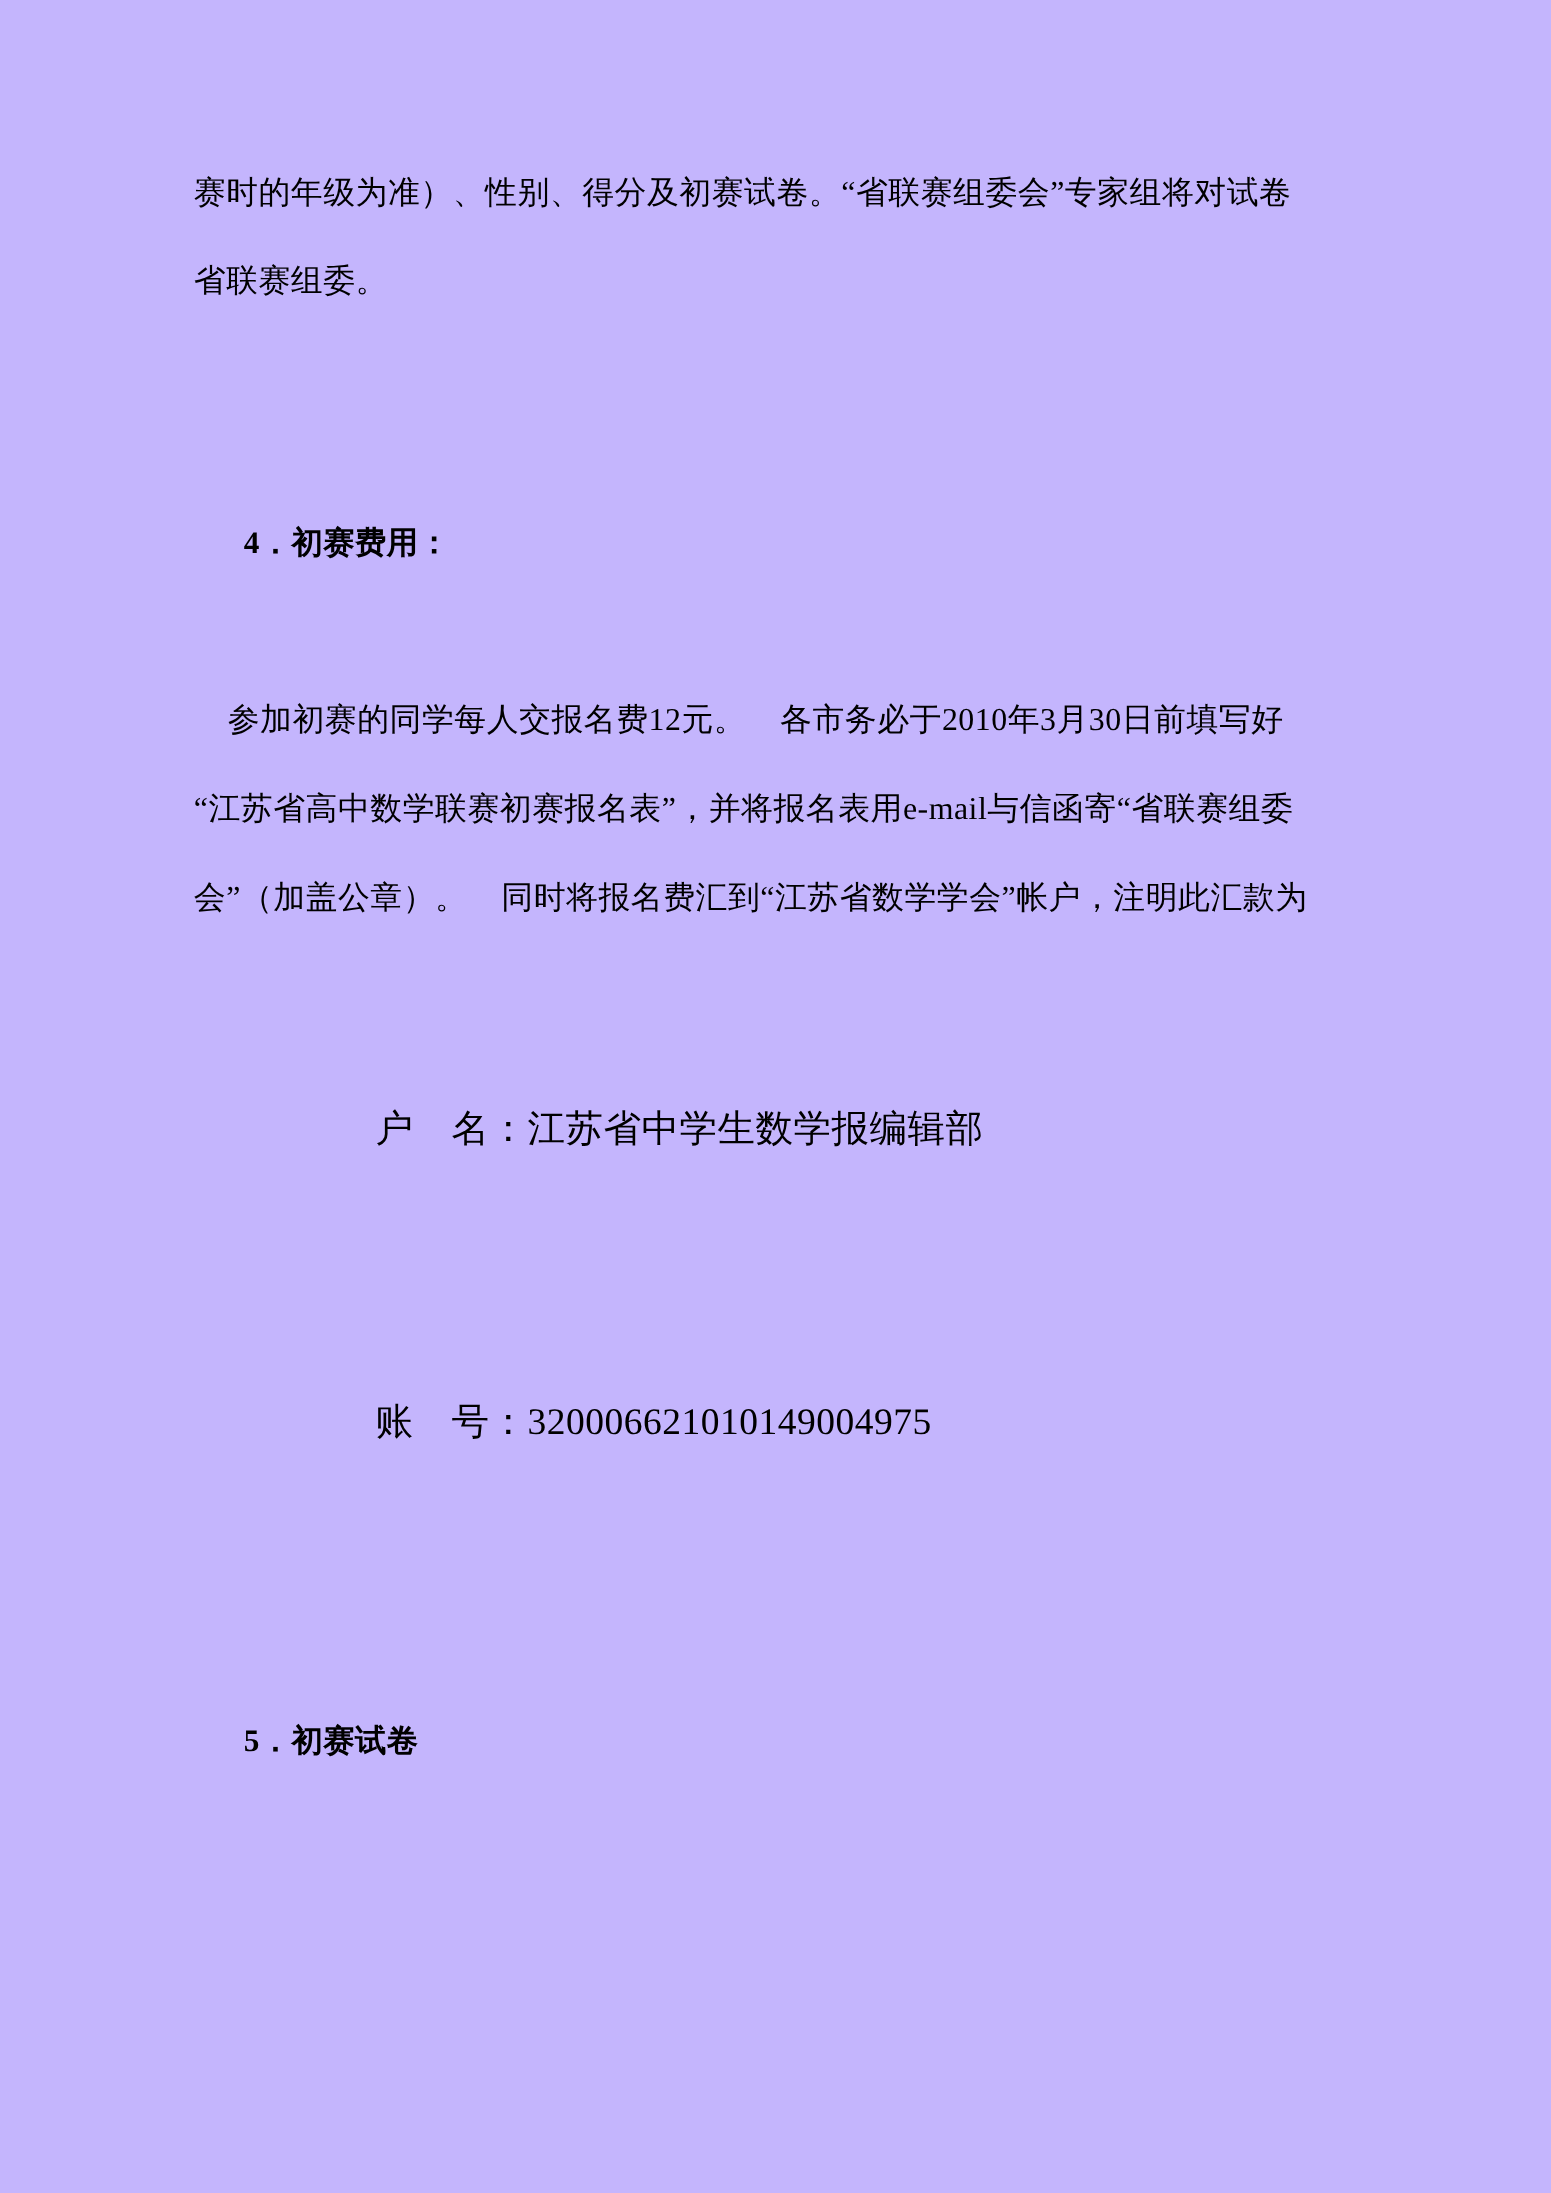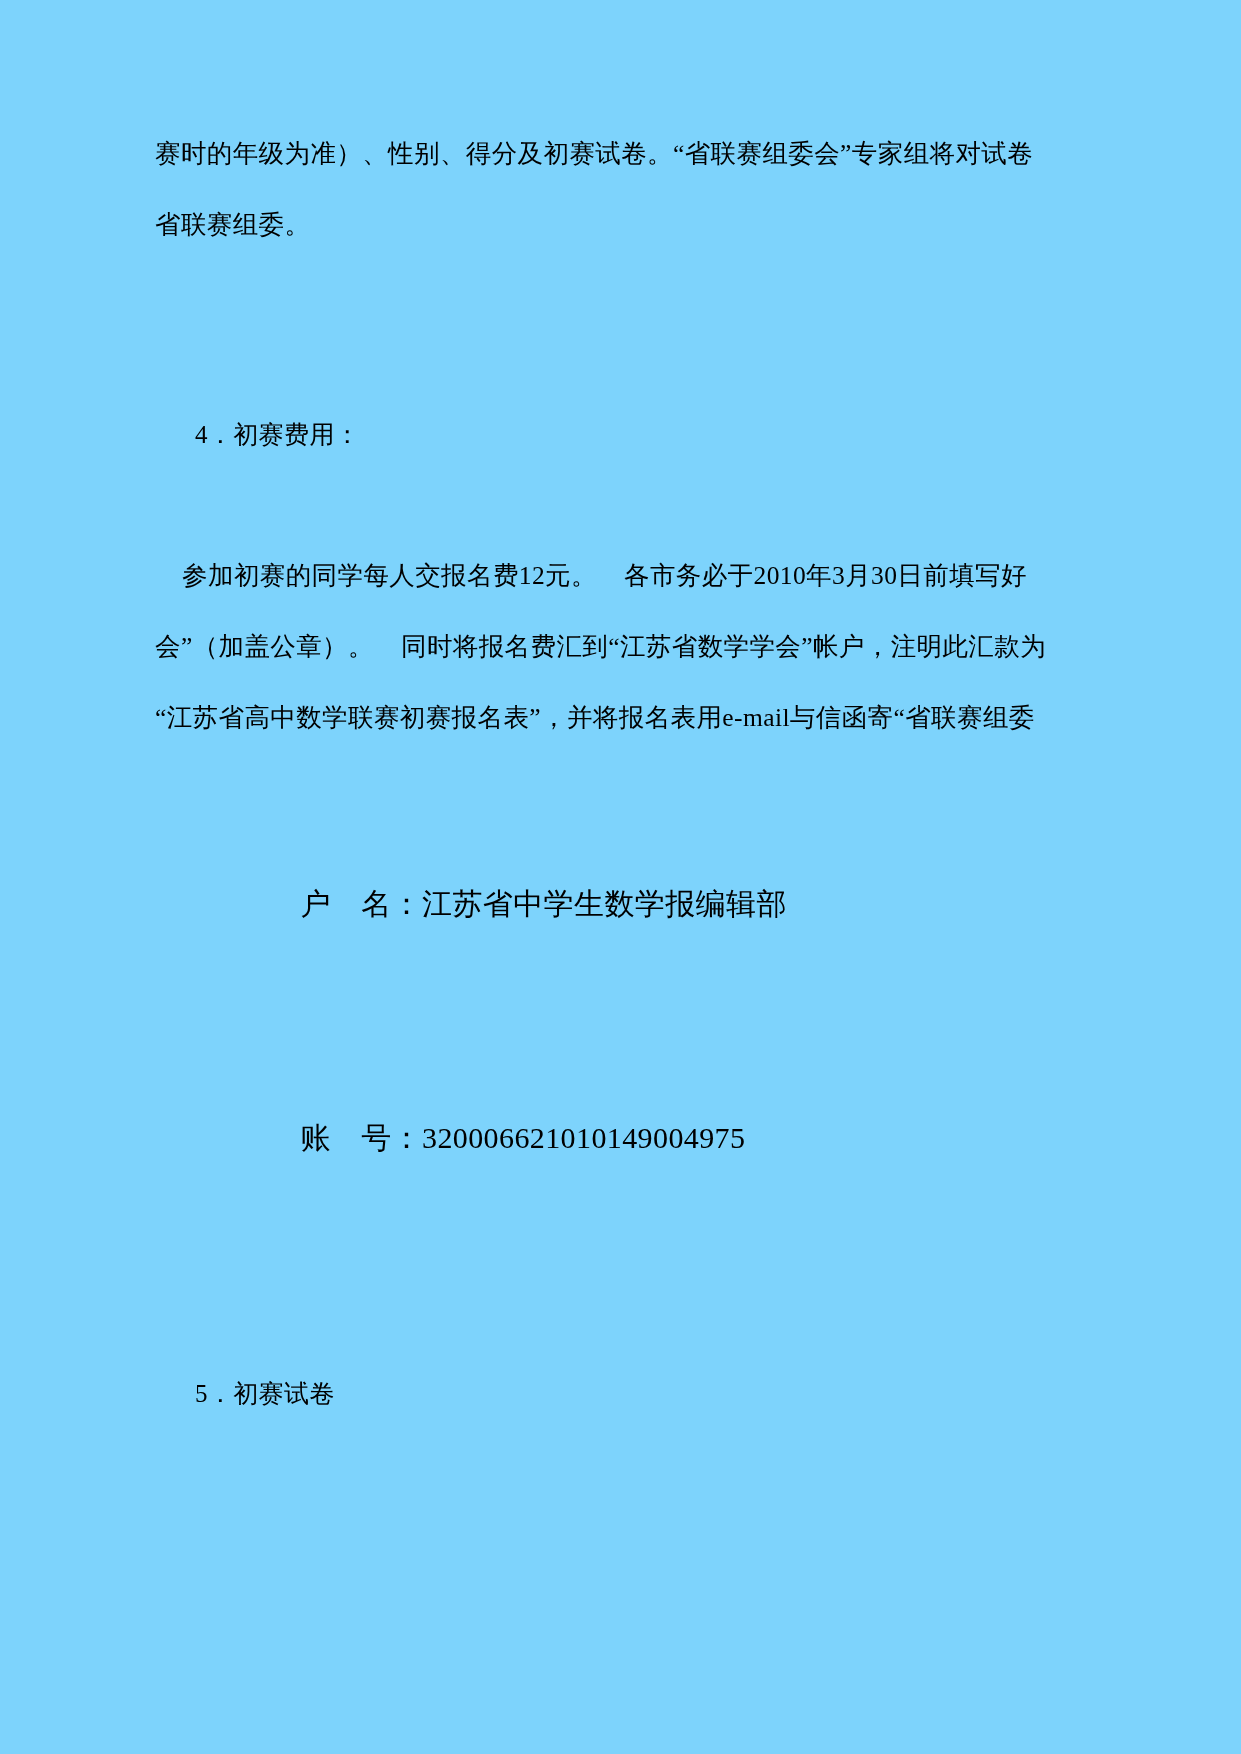--- a/index.html
+++ b/index.html
@@ -8,21 +8,21 @@
     background: #ffffff;
   }
   body {
     font-family: "Liberation Serif", "DejaVu Serif", serif;
     color: #000000;
   }
   .page {
     position: relative;
     width: 1241px;
     height: 1754px;
-    background: #7dd3fc;
+    background: #c4b5fd;
     margin: 0 auto;
     overflow: hidden;
     box-sizing: border-box;
   }
   .content {
     position: absolute;
     left: 155px;
     top: 118px;
     width: 940px;
   }
@@ -34,21 +34,21 @@
     white-space: pre-wrap;
     text-align: justify;
   }
   .para {
     margin: 0;
   }
   
   .heading {
     font-size: 25px;
     line-height: 70px;
-    font-weight: normal;
+    font-weight: bold;
     letter-spacing: 0.4px;
     white-space: pre-wrap;
   }
   .heading-num {
     font-family: "Liberation Serif", "DejaVu Serif", serif;
   }
   
   .detail {
     font-size: 30px;
     line-height: 78px;
@@ -71,22 +71,22 @@
     </div>
 
     <div class="gap-lg"></div>
 
     <div class="heading">
       <span class="heading-num">4．</span><span>初赛费用：</span>
     </div>
 
     <div class="para">
       <div class="line">    参加初赛的同学每人交报名费12元。    各市务必于2010年3月30日前填写好</div>
+      <div class="line">“江苏省高中数学联赛初赛报名表”，并将报名表用e-mail与信函寄“省联赛组委</div>
       <div class="line">会”（加盖公章）。    同时将报名费汇到“江苏省数学学会”帐户，注明此汇款为</div>
-      <div class="line">“江苏省高中数学联赛初赛报名表”，并将报名表用e-mail与信函寄“省联赛组委</div>
     </div>
 
     <div class="gap-sm"></div>
 
     <div class="detail">
       <span>户　名：</span><span>江苏省中学生数学报编辑部</span>
     </div>
     <div class="detail">
       <span>账　号：</span><span>320006621010149004975</span>
     </div>

